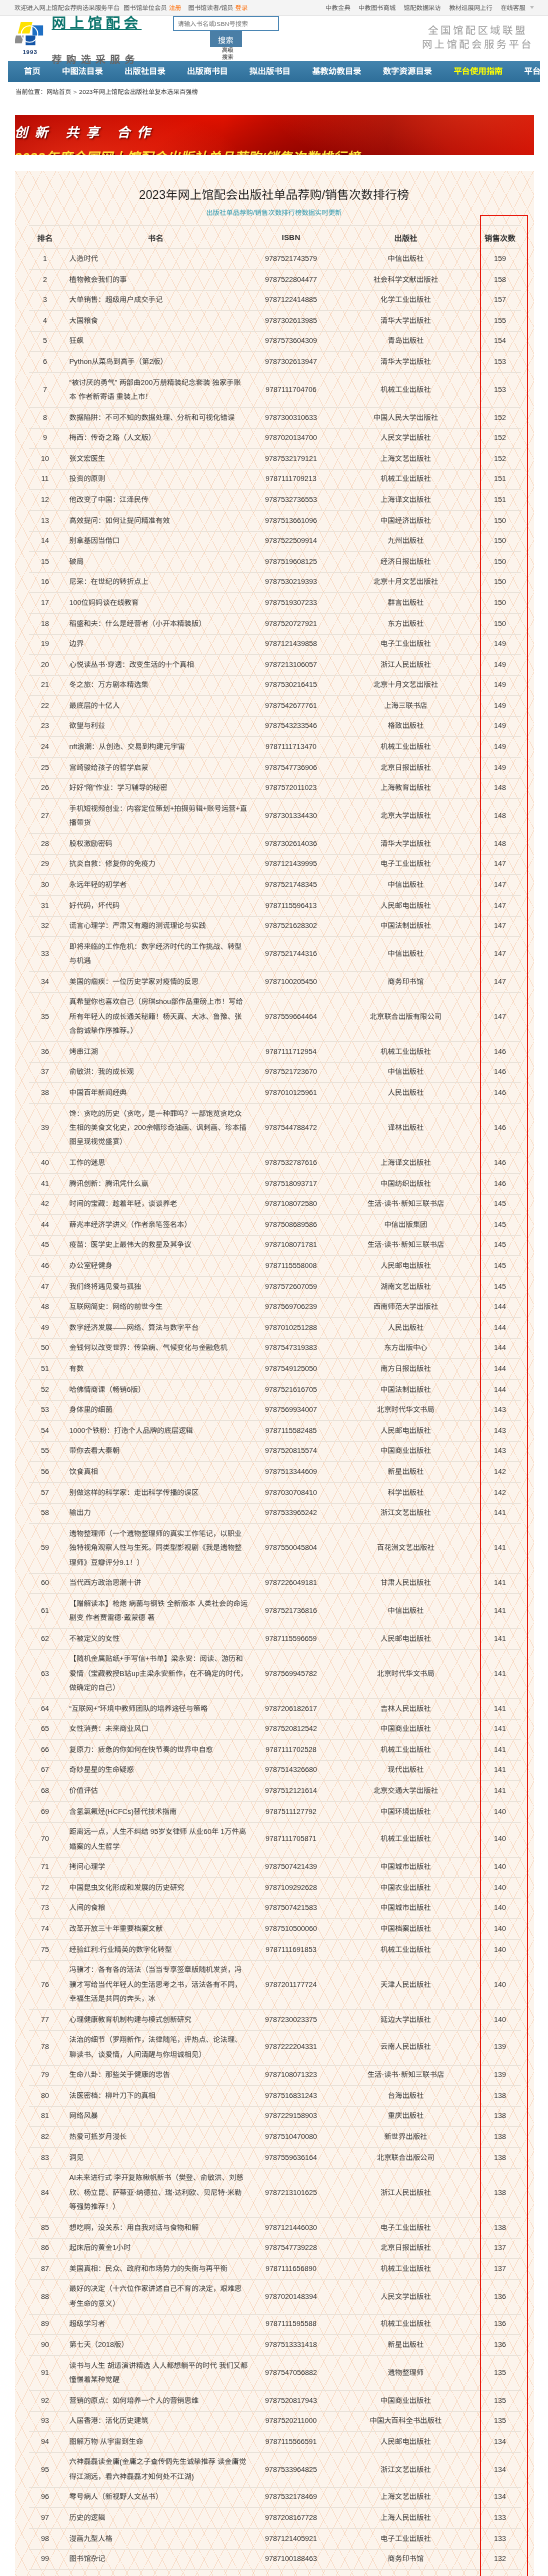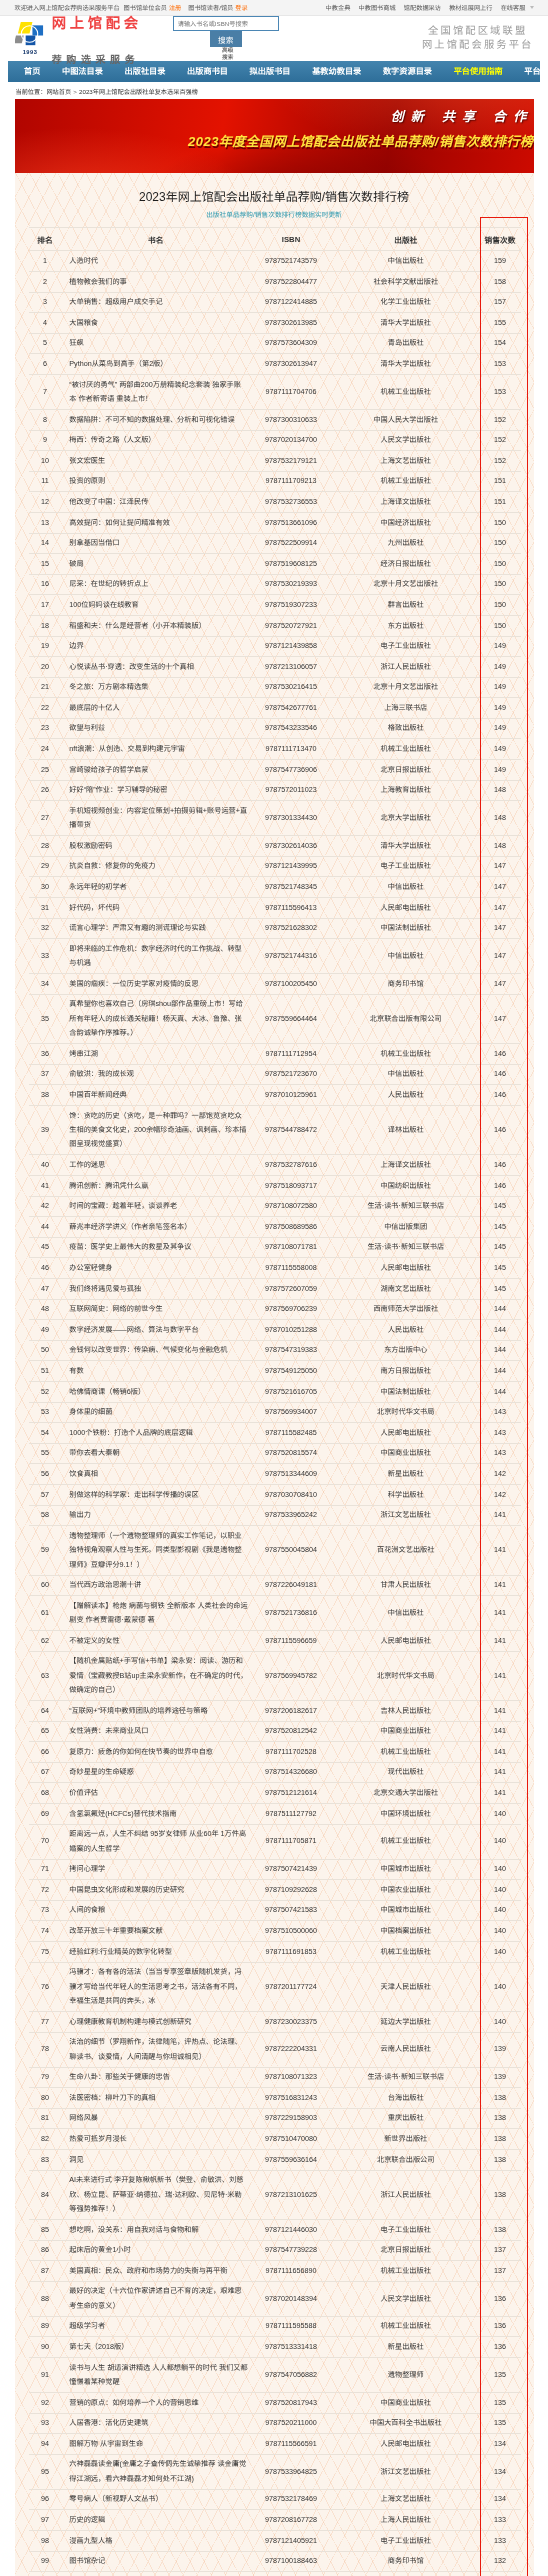--- a/index.html
+++ b/index.html
@@ -13,40 +13,40 @@
   .hotlink { color:#ff6a00; margin-right:5.2px; }
   .topbar-links { display:flex; align-items:center; gap:8.2px; }
   .toplink { color:#555; }
   .caret { width:0; height:0; border-left:2.6px solid transparent; border-right:2.6px solid transparent; border-top:3.1px solid #bbb; display:inline-block; margin-left:-4.1px; }
 
   
   .header { width:519px; margin:0 auto; height:45px; display:flex; align-items:center; }
   .logo-wrap { display:flex; align-items:center; }
   .logo-year { text-align:center; font-size:5.7px; color:#0c2f66; font-weight:bold; letter-spacing:0.5px; margin-top:-2.1px; }
   .brand { margin-left:6.2px; }
-  .brand-title { font-size:14.4px; font-weight:bold; color:#ef4444; letter-spacing:3.6px; }
+  .brand-title { font-size:14.4px; font-weight:bold; color:#0f766e; letter-spacing:3.6px;text-decoration:underline; }
   .brand-sub { font-size:10px; color:#666; letter-spacing:4.6px; margin-top:19px;font-weight:bold; }
   .search-area { display:flex; align-items:center; margin-left:31px;flex-direction:column; }
   .search-input { width:106px; height:15.5px; border:0.5px solid #4b86b4; padding:0 4.1px; font-size:6.2px; color:#333; outline:none; }
   .search-btn { height:15.5px; width:32px; background:#4a7ea6; color:#fff; border:none; font-size:7.7px; cursor:pointer; }
   .adv-search { font-size:5.7px; color:#222; line-height:6.7px; margin-left:4.1px; cursor:pointer; }
   .slogan { margin-left:auto; text-align:center; color:#9b9b9b; font-size:10.3px; letter-spacing:2.1px; line-height:14.4px; }
 
   
   .nav { width:532px; margin:0 auto; background:linear-gradient(#4384ae,#2e6e99); height:21.6px; display:flex; align-items:center; padding:0 5.2px; }
   .nav-item { color:#fff; font-size:8.2px; font-weight:bold; padding:0 10.8px; line-height:21.6px; white-space:nowrap; }
   .nav-item.active { color:#ffff00; }
 
   
   .breadcrumb { width:519px; margin:0 auto; font-size:6.2px; color:#333; padding:4.6px 1px 3.6px; }
   .breadcrumb a { color:#333; }
   .crumb-sep { margin:0 2.1px; color:#666; }
 
   
-  .banner { width:519px; margin:0 auto; height:74px; position:relative; overflow:hidden; text-align:right;
+  .banner { width:519px; margin:16px auto; height:40px; position:relative; overflow:hidden; text-align:left;
     background:
       radial-gradient(ellipse 268px 103px at 12% 125%, rgba(255,70,35,.55), transparent 62%),
       radial-gradient(ellipse 330px 124px at 88% -30%, rgba(255,90,45,.45), transparent 62%),
       radial-gradient(ellipse 237px 98px at 55% 135%, rgba(120,0,0,.75), transparent 66%),
       linear-gradient(100deg,#b00500,#e31200 40%,#9a0300 72%,#cd0a00);
   }
   .banner-slogan { margin-top:7.2px; font-size:13px; font-weight:bold; font-style:italic; color:#ffffff; letter-spacing:7.2px; text-shadow:1px 1px 1.5px rgba(60,0,0,.8); }
   .banner-title { margin-top:5.2px; font-size:13px; font-weight:bold; font-style:italic; color:#ffe43d; letter-spacing:0.5px; text-shadow:1px 1.5px 0 #6d0000; }
 
   

